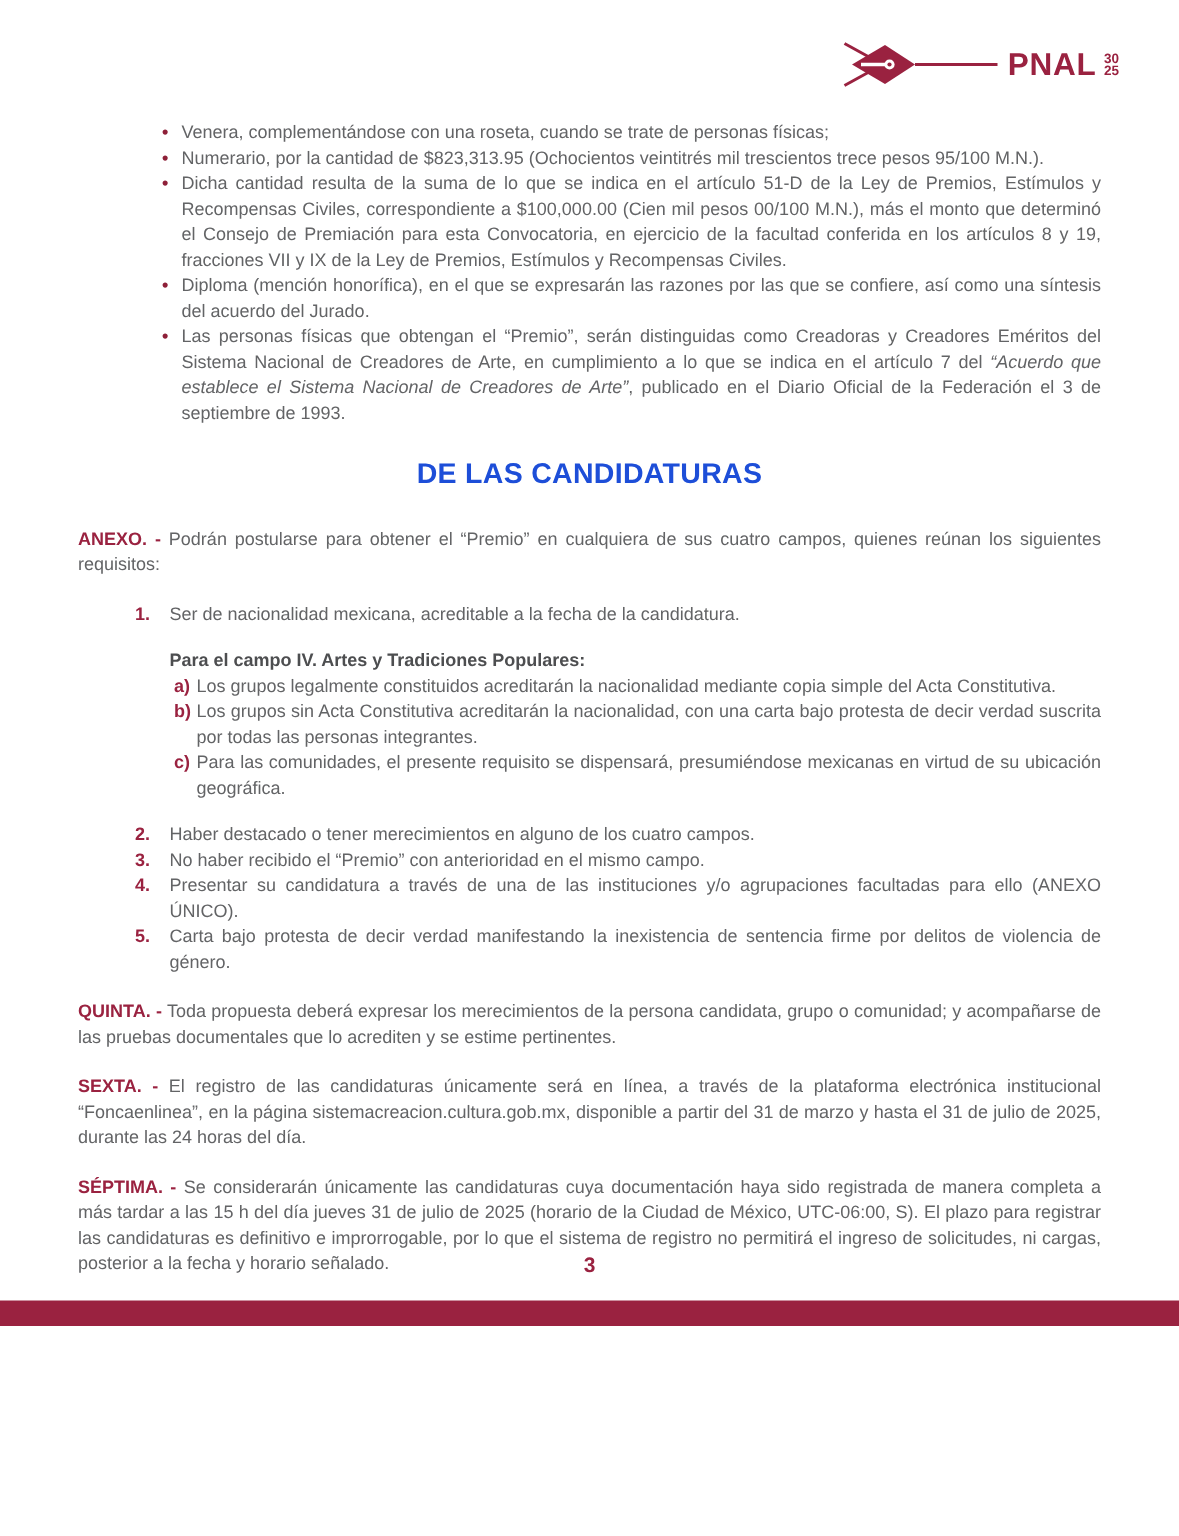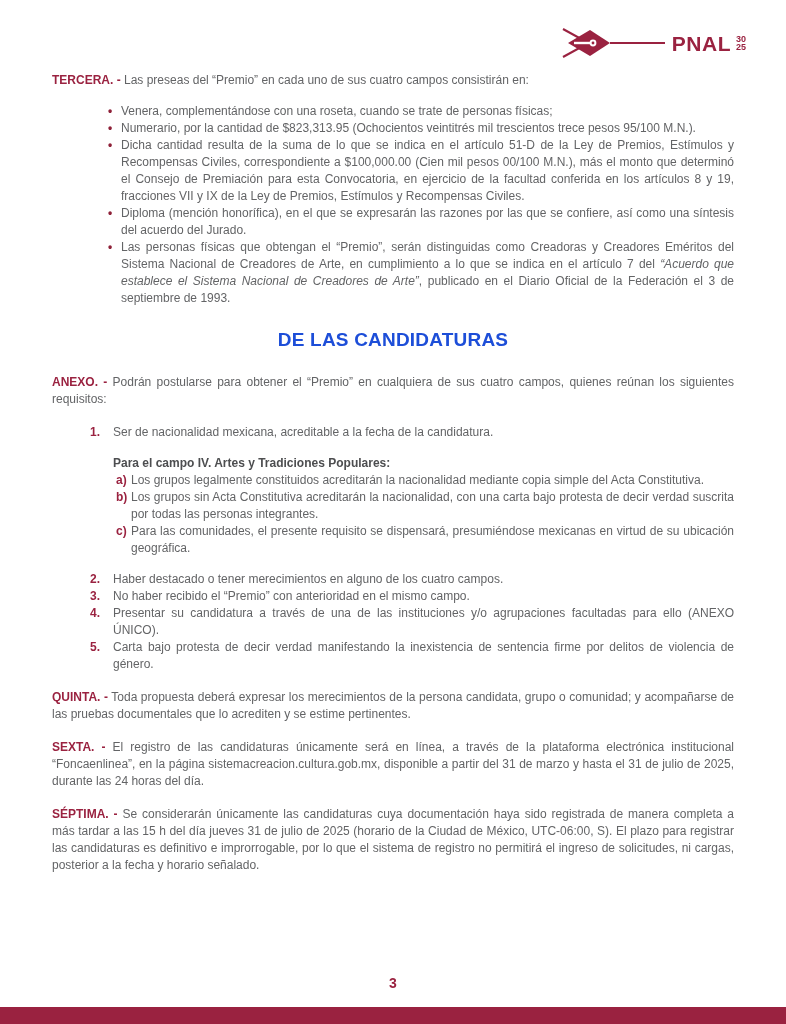--- a/index.html
+++ b/index.html
@@ -1,21 +1,21 @@
 <!DOCTYPE html>
 <html><head>
 <meta charset="utf-8">
 <style>
   html,body{margin:0;padding:0;}
   body{
     width:786px;height:1024px;background:#ffffff;overflow:hidden;
     font-family:"Liberation Sans","DejaVu Sans",sans-serif;
     -webkit-font-smoothing:antialiased;
   }
-  .page{position:relative;width:786px;height:1024px;background:#fff;}
+  .page{position:relative;width:786px;height:884px;background:#fff;}
 
   
   .logo{position:absolute;top:26px;right:40px;display:flex;align-items:center;gap:5px;}
   .logo svg{display:block;}
   .logo-name{font-size:21px;font-weight:800;color:#9A2240;letter-spacing:.5px;line-height:1;}
   .logo-year{display:flex;flex-direction:column;justify-content:center;
     font-size:9px;font-weight:800;color:#9A2240;line-height:8px;letter-spacing:0;}
 
   
   main{position:absolute;top:66px;left:52px;right:52px;color:#636466;
@@ -69,24 +69,20 @@
     </span>
     <span class="logo-name">PNAL</span>
     <span class="logo-year">
       <span>30</span>
       <span>25</span>
     </span>
   </div>
 
   <main>
 
-    <p class="sec">
-      <span class="sec-label">TERCERA. -</span>
-      <span>Las preseas del “Premio” en cada uno de sus cuatro campos consistirán en:</span>
-    </p>
 
     <ul class="bullets">
       <li>
         <span>Venera, complementándose con una roseta, cuando se trate de personas físicas;</span>
       </li>
       <li>
         <span>Numerario, por la cantidad de $823,313.95 (Ochocientos veintitrés mil trescientos trece pesos 95/100 M.N.).</span>
       </li>
       <li>
         <span>Dicha cantidad resulta de la suma de lo que se indica en el artículo 51-D de la Ley de Premios, Estímulos y Recompensas Civiles, correspondiente a $100,000.00 (Cien mil pesos 00/100 M.N.), más el monto que determinó el Consejo de Premiación para esta Convocatoria, en ejercicio de la facultad conferida en los artículos 8 y 19, fracciones VII y IX de la Ley de Premios, Estímulos y Recompensas Civiles.</span>

